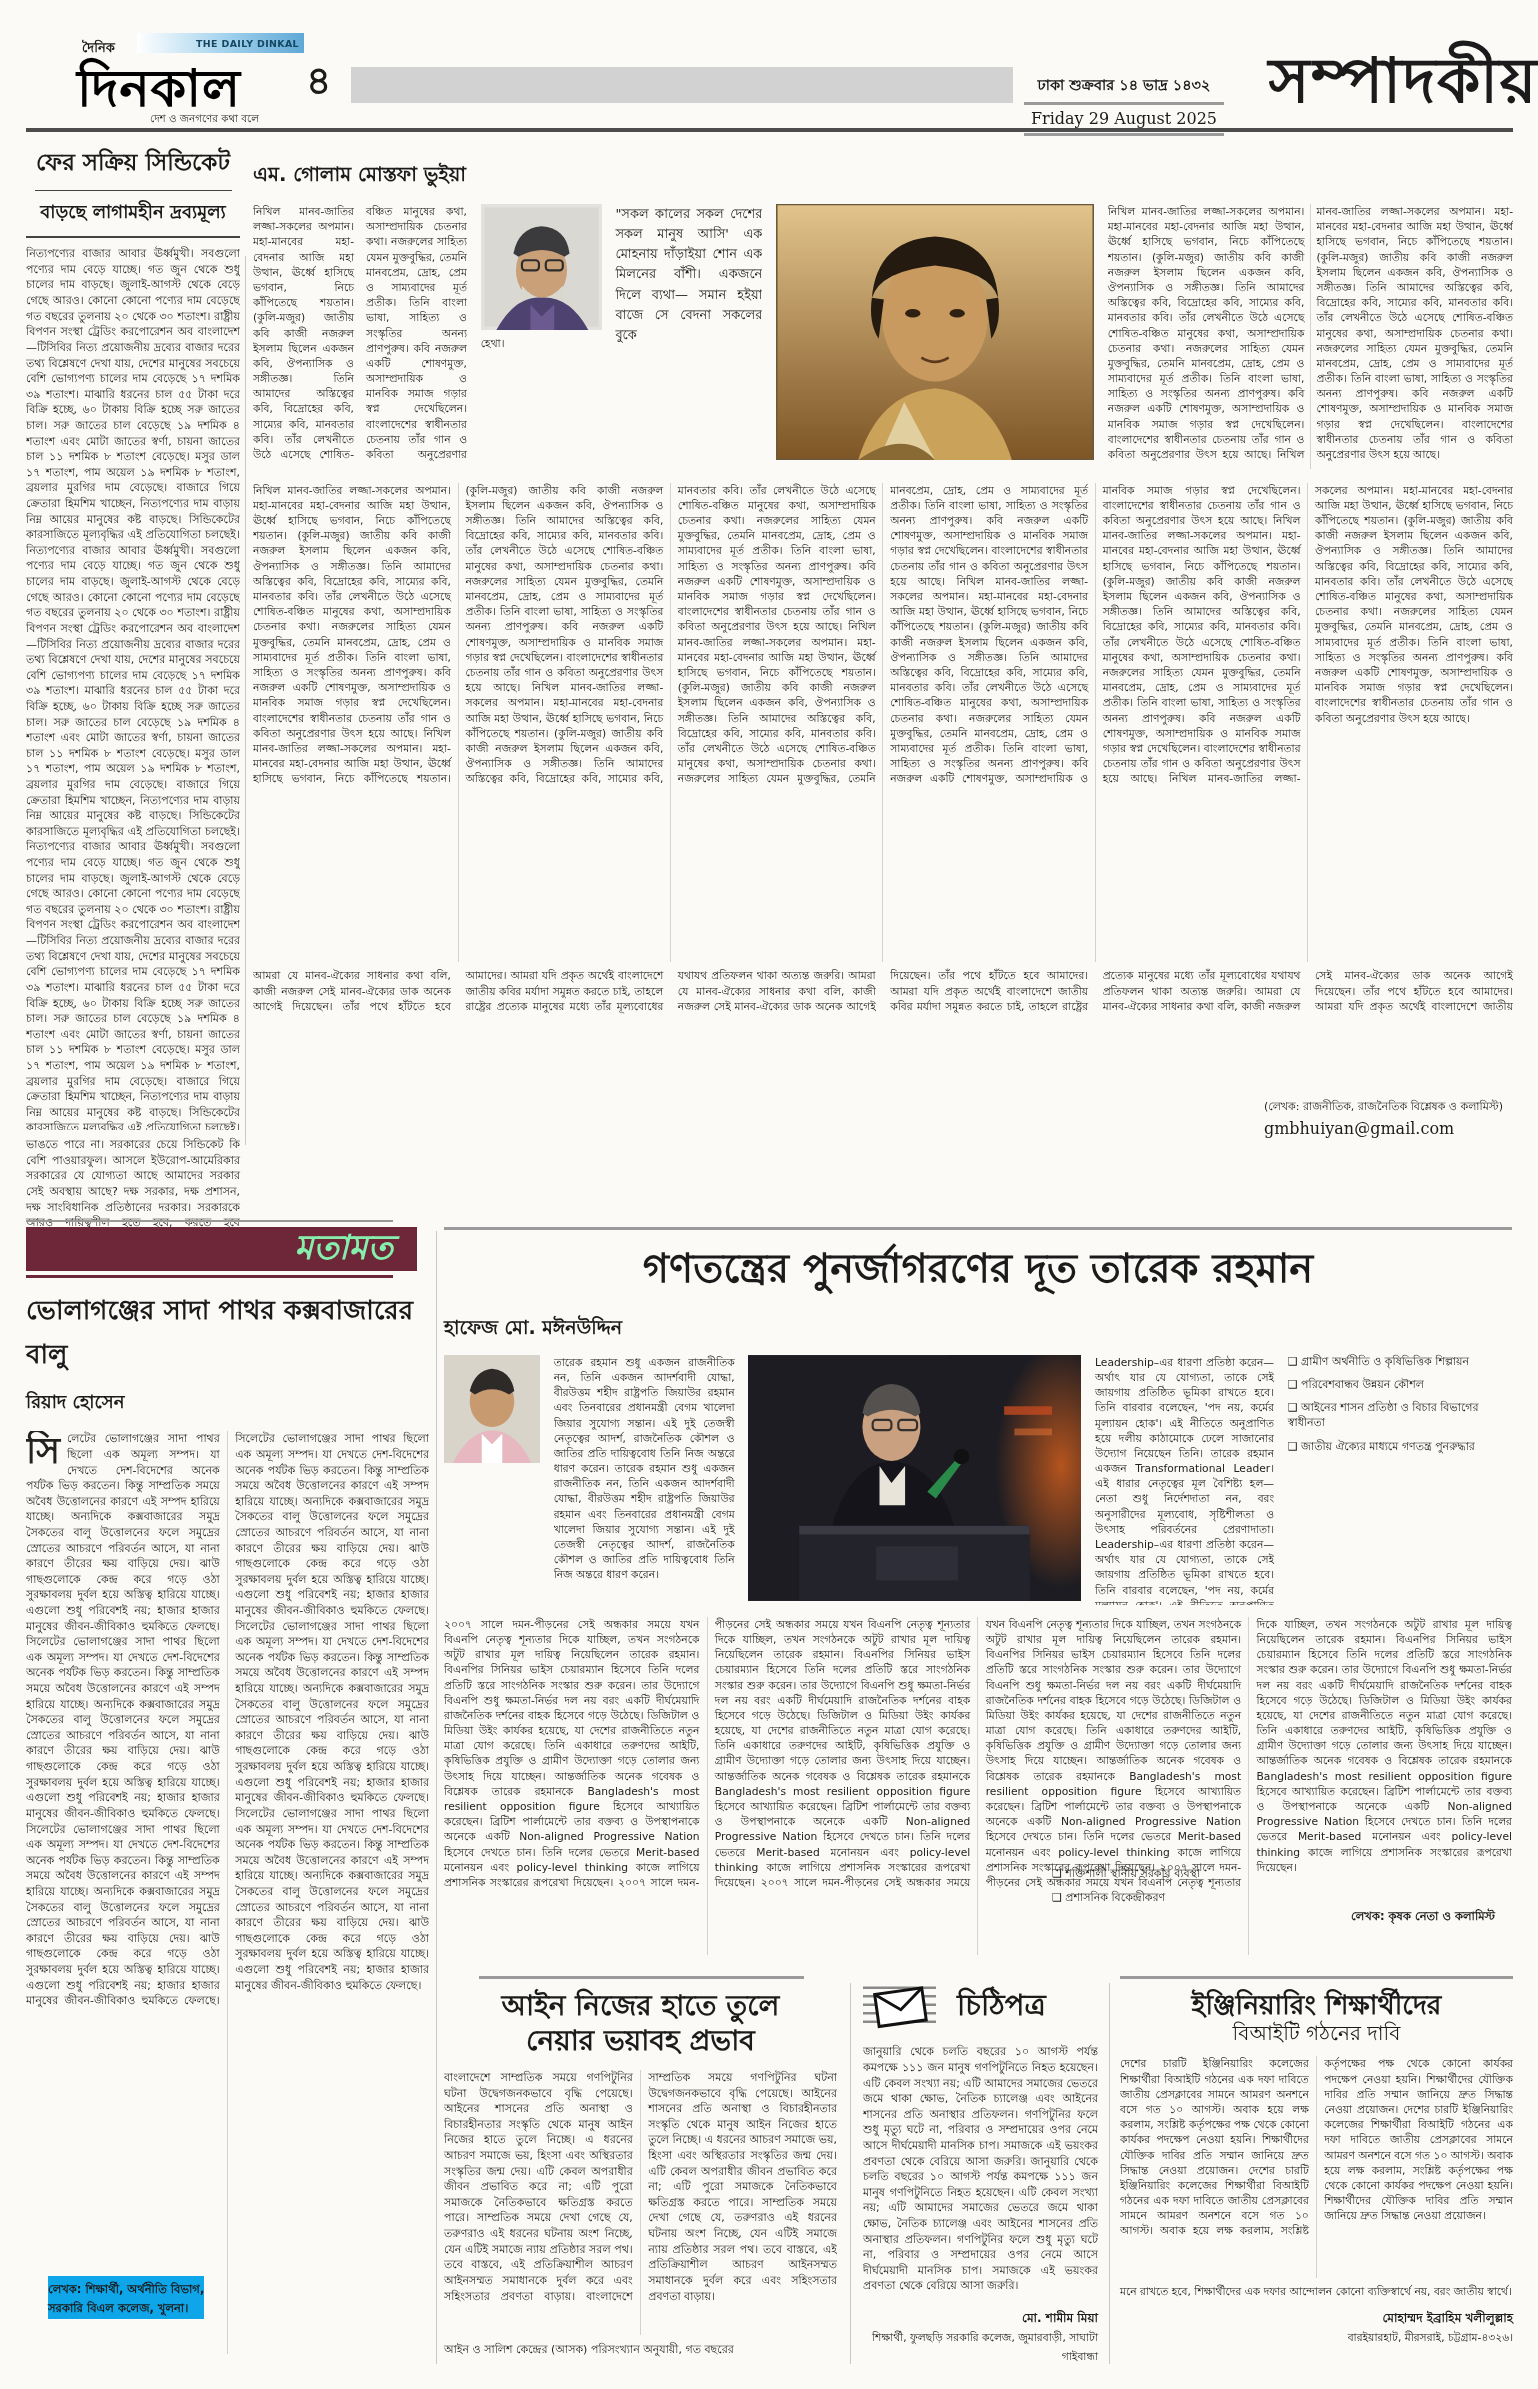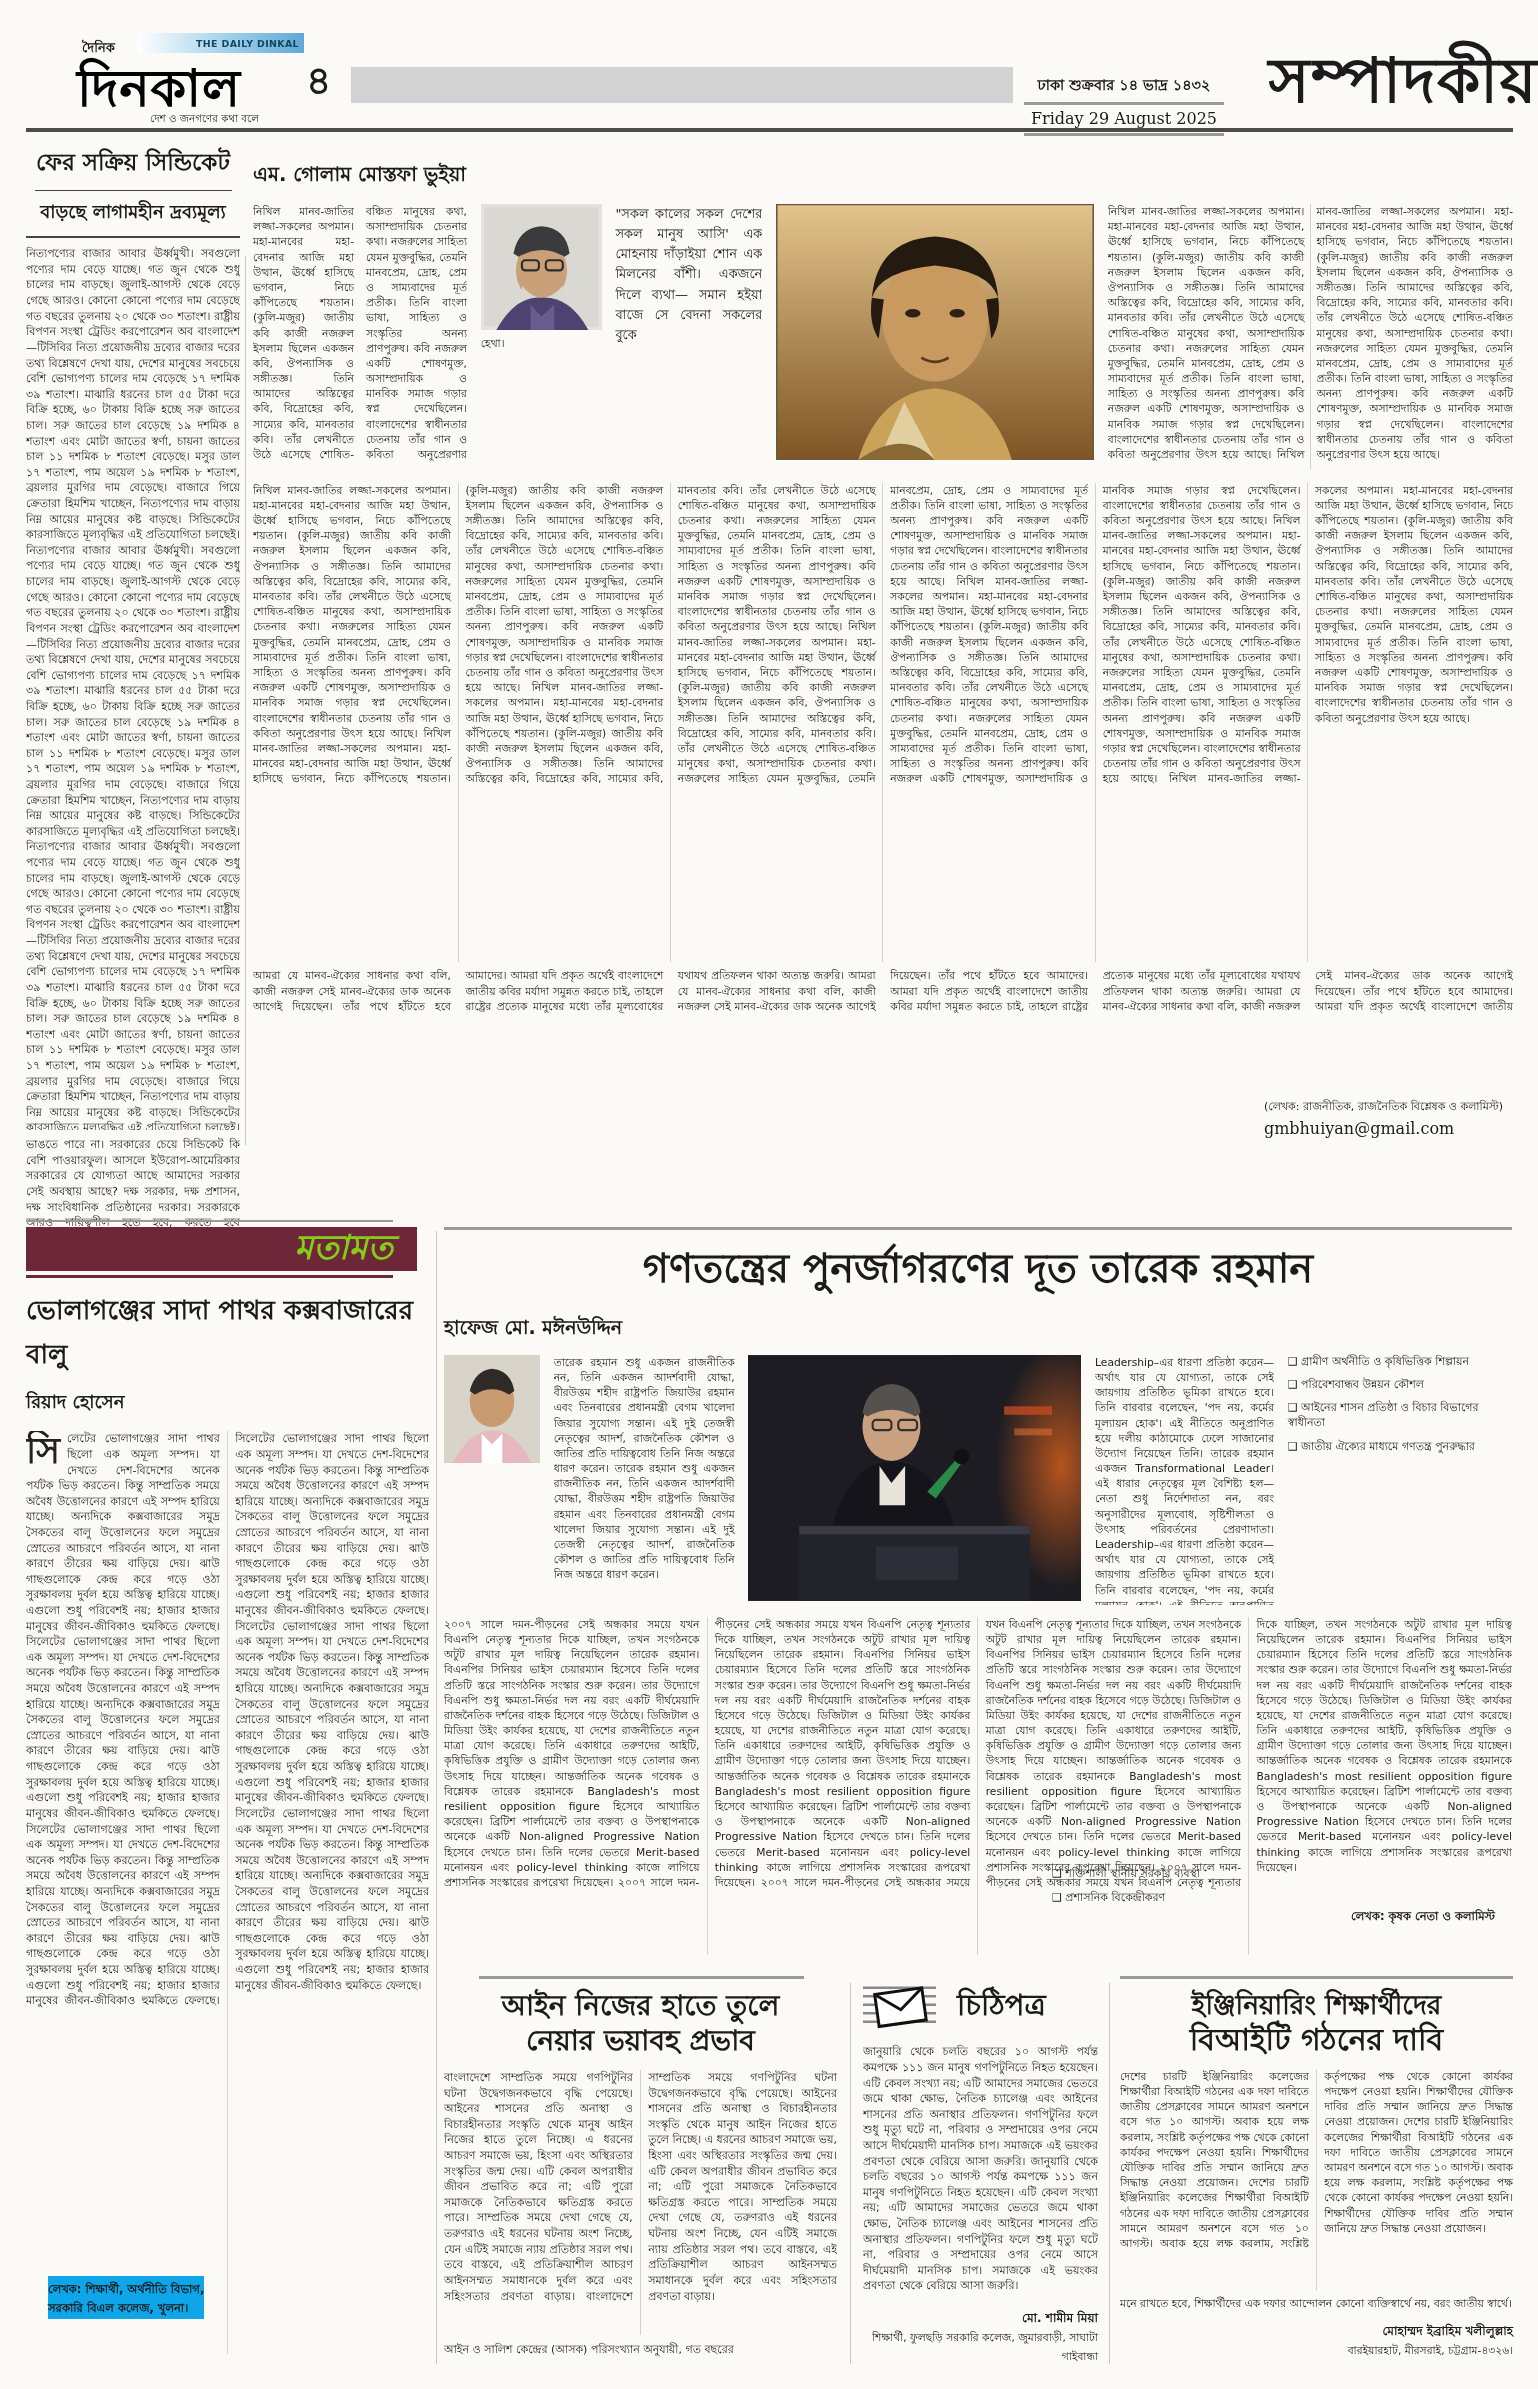--- a/index.html
+++ b/index.html
@@ -12,21 +12,21 @@
   .thinrule{background:#9a9a9a;}
   .vline{width:0.9px;background:#c8c8c8;}
   .cols2{column-count:2;column-gap:15.4px;column-rule:0.9px solid #d2d2d2;}
   .cols4{column-count:4;column-gap:15.4px;column-rule:0.9px solid #d2d2d2;}
   .cols6{column-count:6;column-gap:14.5px;column-rule:0.9px solid #d2d2d2;}
   .clip{overflow:hidden;}
   .credit{font-weight:bold;font-size:11.5px;}
   .dropcap::first-letter{font-size:36px;font-weight:bold;float:left;line-height:.9;
       padding:3.4px 6.8px 0 0;}
   .bullet-item{margin:0 0 8.5px 0;font-size:11px;line-height:1.35;text-align:left;}
-  .banner{background:#6e2639;color:#84cc16;display:flex;align-items:center;justify-content:flex-end;
+  .banner{background:#6e2639;color:#86efac;display:flex;align-items:center;justify-content:flex-end;
       padding-right:24px;font-style:italic;font-weight:bold;font-family:"DejaVu Serif","Liberation Serif",serif;}
   .sig{font-weight:bold;font-size:12px;text-align:right;}
   .sigd{font-size:10.7px;text-align:right;}
 </style>
 </head>
 <body>
 
 <div class="page">
 
   <div class="abs" style="left:26px;top:26px;width:1487px;height:101px;">
@@ -222,21 +222,21 @@
     </div>
     <div class="bodytxt clip" style="margin-top:10.3px;height:256px;">জানুয়ারি থেকে চলতি বছরের ১০ আগস্ট পর্যন্ত কমপক্ষে ১১১ জন মানুষ গণপিটুনিতে নিহত হয়েছেন। এটি কেবল সংখ্যা নয়; এটি আমাদের সমাজের ভেতরে জমে থাকা ক্ষোভ, নৈতিক চ্যালেঞ্জ এবং আইনের শাসনের প্রতি অনাস্থার প্রতিফলন। গণপিটুনির ফলে শুধু মৃত্যু ঘটে না, পরিবার ও সম্প্রদায়ের ওপর নেমে আসে দীর্ঘমেয়াদী মানসিক চাপ। সমাজকে এই ভয়ংকর প্রবণতা থেকে বেরিয়ে আসা জরুরি। জানুয়ারি থেকে চলতি বছরের ১০ আগস্ট পর্যন্ত কমপক্ষে ১১১ জন মানুষ গণপিটুনিতে নিহত হয়েছেন। এটি কেবল সংখ্যা নয়; এটি আমাদের সমাজের ভেতরে জমে থাকা ক্ষোভ, নৈতিক চ্যালেঞ্জ এবং আইনের শাসনের প্রতি অনাস্থার প্রতিফলন। গণপিটুনির ফলে শুধু মৃত্যু ঘটে না, পরিবার ও সম্প্রদায়ের ওপর নেমে আসে দীর্ঘমেয়াদী মানসিক চাপ। সমাজকে এই ভয়ংকর প্রবণতা থেকে বেরিয়ে আসা জরুরি।</div>
     <div class="sig" style="margin-top:8.5px;">মো. শামীম মিয়া</div>
     <div class="sigd">শিক্ষার্থী, ফুলছড়ি সরকারি কলেজ, জুমারবাড়ী, সাঘাটা গাইবান্ধা</div>
   </div>
   <div class="abs vline" style="left:1109px;top:1983px;height:381px;"></div>
 
   <div class="abs thinrule" style="left:1120px;top:1976px;width:393px;height:2.6px;"></div>
   <div class="abs" style="left:1120px;top:1988px;width:393px;height:386px;">
     <div style="text-align:center;font-size:26.5px;font-weight:900;line-height:1.25;">ইঞ্জিনিয়ারিং শিক্ষার্থীদের</div>
-    <div style="text-align:center;font-size:30px;font-weight:700;line-height:1.25;">বিআইটি গঠনের দাবি</div>
+    <div style="text-align:center;font-size:20px;font-weight:400;line-height:1.25;">বিআইটি গঠনের দাবি</div>
     <div class="bodytxt small cols2 clip" style="margin-top:10.3px;height:222px;">দেশের চারটি ইঞ্জিনিয়ারিং কলেজের শিক্ষার্থীরা বিআইটি গঠনের এক দফা দাবিতে জাতীয় প্রেসক্লাবের সামনে আমরণ অনশনে বসে গত ১০ আগস্ট। অবাক হয়ে লক্ষ করলাম, সংশ্লিষ্ট কর্তৃপক্ষের পক্ষ থেকে কোনো কার্যকর পদক্ষেপ নেওয়া হয়নি। শিক্ষার্থীদের যৌক্তিক দাবির প্রতি সম্মান জানিয়ে দ্রুত সিদ্ধান্ত নেওয়া প্রয়োজন। দেশের চারটি ইঞ্জিনিয়ারিং কলেজের শিক্ষার্থীরা বিআইটি গঠনের এক দফা দাবিতে জাতীয় প্রেসক্লাবের সামনে আমরণ অনশনে বসে গত ১০ আগস্ট। অবাক হয়ে লক্ষ করলাম, সংশ্লিষ্ট কর্তৃপক্ষের পক্ষ থেকে কোনো কার্যকর পদক্ষেপ নেওয়া হয়নি। শিক্ষার্থীদের যৌক্তিক দাবির প্রতি সম্মান জানিয়ে দ্রুত সিদ্ধান্ত নেওয়া প্রয়োজন। দেশের চারটি ইঞ্জিনিয়ারিং কলেজের শিক্ষার্থীরা বিআইটি গঠনের এক দফা দাবিতে জাতীয় প্রেসক্লাবের সামনে আমরণ অনশনে বসে গত ১০ আগস্ট। অবাক হয়ে লক্ষ করলাম, সংশ্লিষ্ট কর্তৃপক্ষের পক্ষ থেকে কোনো কার্যকর পদক্ষেপ নেওয়া হয়নি। শিক্ষার্থীদের যৌক্তিক দাবির প্রতি সম্মান জানিয়ে দ্রুত সিদ্ধান্ত নেওয়া প্রয়োজন।</div>
     <div class="bodytxt small" style="margin-top:5.1px;">মনে রাখতে হবে, শিক্ষার্থীদের এক দফার আন্দোলন কোনো ব্যক্তিস্বার্থে নয়, বরং জাতীয় স্বার্থে।</div>
     <div class="sig" style="margin-top:10.3px;">মোহাম্মদ ইব্রাহিম খলীলুল্লাহ</div>
     <div class="sigd">বারইয়ারহাট, মীরসরাই, চট্টগ্রাম-৪৩২৬।</div>
   </div>
 
 </div>
 
 
 </body></html>

